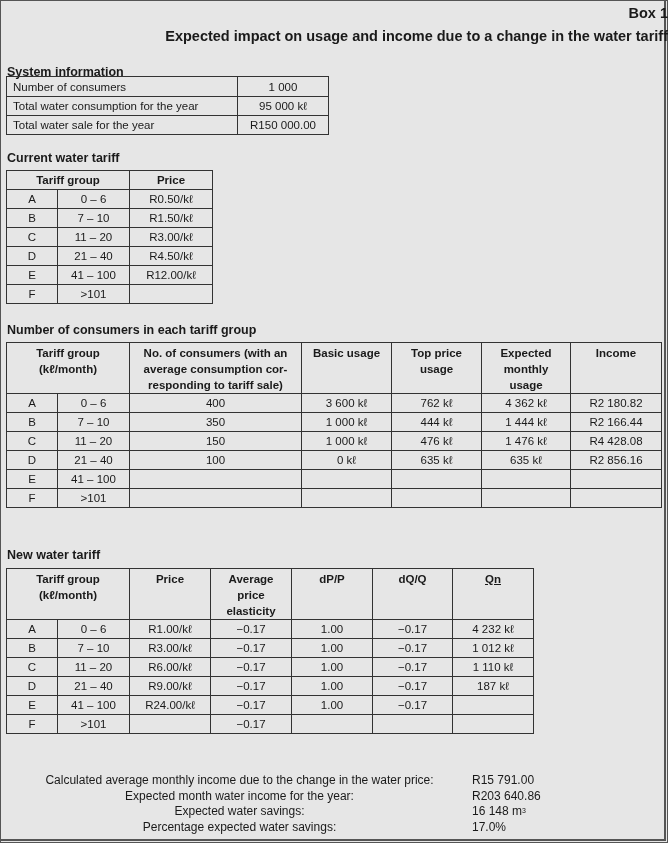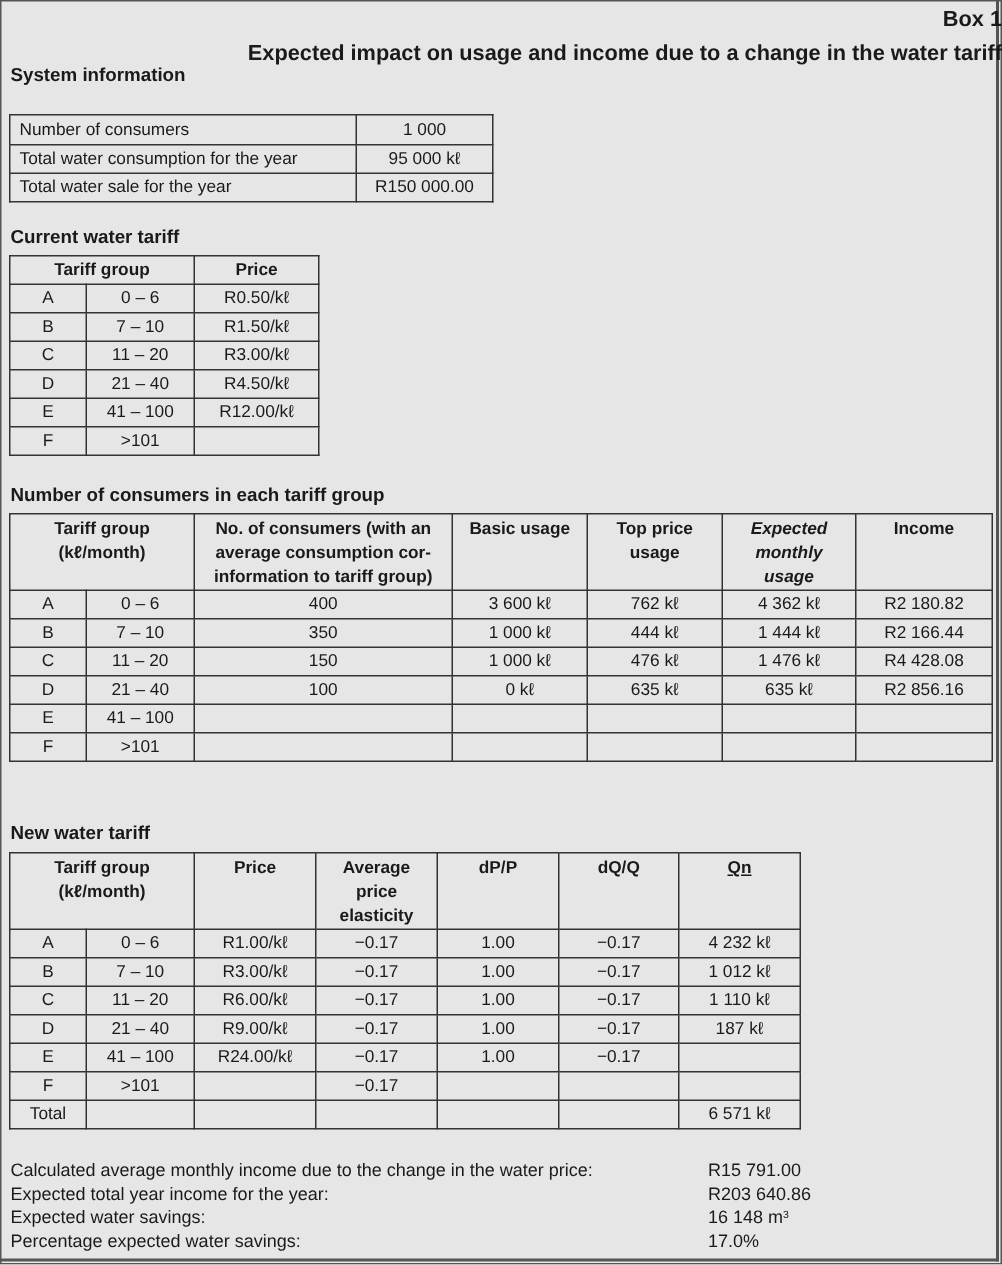--- a/index.html
+++ b/index.html
@@ -7,35 +7,35 @@
   .frame { position:absolute; left:0; top:0; width:666px; height:841px; border:1px solid #555; box-sizing:content-box; }
   .frame-inner { position:absolute; left:0; top:0; width:666px; height:841px; border-right:2px solid #555; border-bottom:2px solid #555; box-sizing:border-box; }
   .box-title { position:absolute; left:0; width:668px; text-align:right; font-weight:bold; font-size:14.5px; }
   .sec-title { position:absolute; left:7px; font-weight:bold; font-size:12.5px; }
   table { position:absolute; border-collapse:collapse; font-size:11.5px; }
   td, th { border:1px solid #333; padding:0; }
   th { font-weight:normal; }
   .c { text-align:center; }
   .l { text-align:left; padding-left:6px; }
   .hd { font-weight:bold; font-size:11.5px; line-height:16px; vertical-align:top; padding-top:2px; text-align:center; }
-  .summary { position:absolute; left:7px; font-size:12px; line-height:15.5px; }
+  .summary { position:absolute; left:7px; font-size:12px; line-height:15.5px;text-align:center; }
   .summary .row { display:flex; }
   .summary .lbl { width:465px; }
   sup { font-size:7px; vertical-align:top; position:relative; top:-1px; }
 </style>
 </head>
 <body>
 
 <div class="frame"></div>
 <div class="frame-inner"></div>
 
 <div class="box-title" style="top:5px;">Box 1</div>
 <div class="box-title" style="top:28px;">Expected impact on usage and income due to a change in the water tariff</div>
 
-<div class="sec-title" style="top:43px;">System information</div>
+<div class="sec-title" style="top:65px;">System information</div>
 <table style="left:6px; top:76px;">
   <tbody>
       <tr style="height:20px;">
     <td class="l" style="width:224px;">Number of consumers</td>
     <td class="c" style="width:90px;">1 000</td>
   </tr>
   <tr style="height:19px;">
     <td class="l">Total water consumption for the year</td>
     <td class="c">95 000 kℓ</td>
   </tr>
@@ -90,28 +90,28 @@
 <table style="left:6px; top:342px;">
   <tbody>
       <tr style="height:51px;">
     <th colspan="2" class="hd">
       <div>Tariff group</div>
       <div>(kℓ/month)</div>
     </th>
     <th class="hd" style="width:171px;">
       <div>No. of consumers (with an</div>
       <div>average consumption cor-</div>
-      <div>information to tariff group)</div>
+      <div>responding to tariff sale)</div>
     </th>
     <th class="hd" style="width:89px;">Basic usage</th>
     <th class="hd" style="width:89px;">
       <div>Top price</div>
       <div>usage</div>
     </th>
-    <th class="hd" style="width:88px;font-style:italic;">
+    <th class="hd" style="width:88px;">
       <div>Expected</div>
       <div>monthly</div>
       <div>usage</div>
     </th>
     <th class="hd" style="width:90px;">Income</th>
   </tr>
   </tbody>
     <tbody id="consumers-body">
       <tr style="height: 19px;">
         <td class="c" style="width:50px;">A</td>
@@ -237,39 +237,30 @@
       </tr>
       <tr style="height: 19px;">
         <td class="c">F</td>
         <td class="c">&gt;101</td>
         <td class="c"></td>
         <td class="c">−0.17</td>
         <td class="c"></td>
         <td class="c"></td>
         <td class="c"></td>
       </tr>
-      <tr style="height: 19px;">
-        <td class="c">Total</td>
-        <td class="c"></td>
-        <td class="c"></td>
-        <td class="c"></td>
-        <td class="c"></td>
-        <td class="c"></td>
-        <td class="c">6 571 kℓ</td>
-      </tr>
     </tbody>
 </table>
 
 <div class="summary" style="top:773px;">
   <div class="row">
     <span class="lbl">Calculated average monthly income due to the change in the water price:</span>
     <span>R15 791.00</span>
   </div>
   <div class="row">
-    <span class="lbl">Expected total year income for the year:</span>
+    <span class="lbl">Expected month water income for the year:</span>
     <span>R203 640.86</span>
   </div>
   <div class="row">
     <span class="lbl">Expected water savings:</span>
     <span><span>16 148 m</span><sup>3</sup></span>
   </div>
   <div class="row">
     <span class="lbl">Percentage expected water savings:</span>
     <span>17.0%</span>
   </div>

